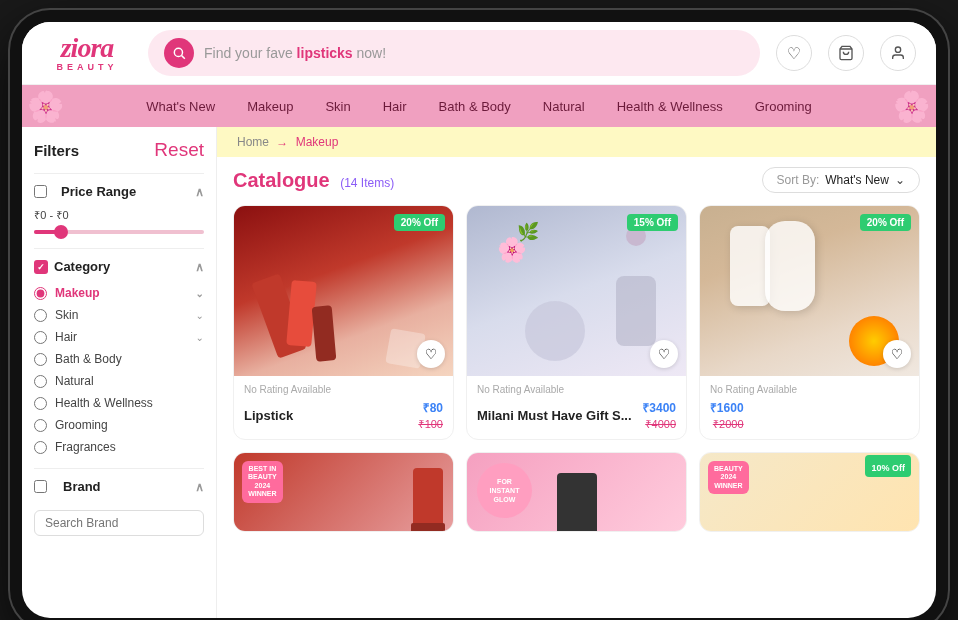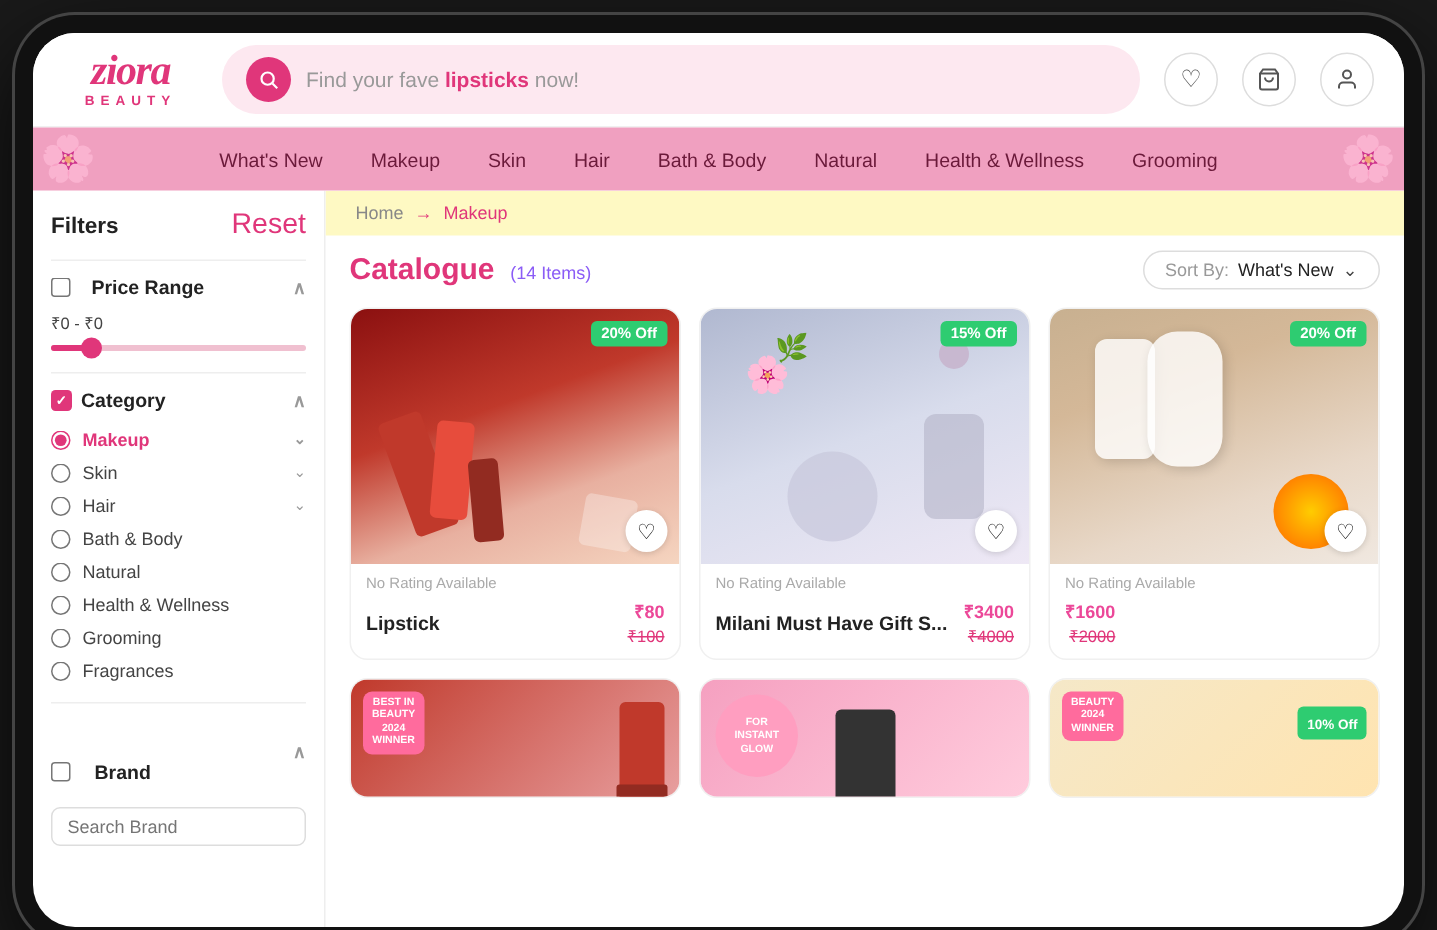--- a/index.html
+++ b/index.html
@@ -216,21 +216,20 @@
     }
     .category-item.active { color: #e0367a; font-weight: 600; }
     .category-item .expand-icon { margin-left: auto; font-size: 10px; color: #999; }
     .checkbox-label {
       display: flex;
       align-items: center;
       font-size: 13px;
       font-weight: 600;
       color: #222;
       gap: 8px;
-      margin-top: 28px;
     }
     .search-brand {
       width: 100%;
       border: 1px solid #ddd;
       border-radius: 6px;
       padding: 5px 10px;
       font-size: 12px;
       margin-top: 8px;
       outline: none;
     }
@@ -339,21 +338,21 @@
       margin-top: 2px;
     }
     .price-group {
       display: flex;
       flex-direction: column;
       align-items: flex-end;
     }
     .price-current {
       font-size: 12px;
       font-weight: 700;
-      color: #ec4899;
+      color: #3b82f6;
     }
     .price-original {
       font-size: 11px;
       color: #e0367a;
       text-decoration: line-through;
     }
     .product-img-red {
       background: linear-gradient(160deg, #8B1a1a 20%, #c0392b 60%, #e8a0a0 100%);
     }
     
@@ -627,21 +626,21 @@
             <div class="product-card" style="height:80px;overflow:hidden;">
               <div style="width:100%;height:80px;background:linear-gradient(135deg,#f5a0c0,#ffccdd);display:flex;align-items:center;justify-content:center;position:relative;">
                 <div style="position:absolute;bottom:0;left:50%;transform:translateX(-50%);width:40px;height:60px;background:#333;border-radius:4px 4px 0 0;"></div>
                 <div style="width:55px;height:55px;background:#ff9ec0;border-radius:50%;display:flex;align-items:center;justify-content:center;position:absolute;left:10px;top:10px;">
                   <div style="font-size:7px;color:#fff;font-weight:800;text-align:center;line-height:1.3;">FOR<br>INSTANT<br>GLOW</div>
                 </div>
               </div>
             </div>
             <div class="product-card" style="height:80px;overflow:hidden;">
               <div style="width:100%;height:80px;background:linear-gradient(135deg,#f5e8c8,#ffe4b0);display:flex;align-items:center;justify-content:center;position:relative;">
-                <div style="background:#2ecc71;border-radius:4px;padding:2px 6px;position:absolute;right:8px;top:18px;">
+                <div style="background:#2ecc71;border-radius:4px;padding:2px 6px;position:absolute;right:8px;top:2px;">
                   <span style="font-size:9px;color:#fff;font-weight:700;">10% Off</span>
                 </div>
                 <div style="background:#ff6b9d;border-radius:6px;padding:4px 6px;position:absolute;left:8px;top:8px;">
                   <div style="font-size:7px;color:#fff;font-weight:800;line-height:1.2;text-align:center;">BEAUTY<br>2024<br>WINNER</div>
                 </div>
               </div>
             </div>
           </div>
         </div>
       </div>

